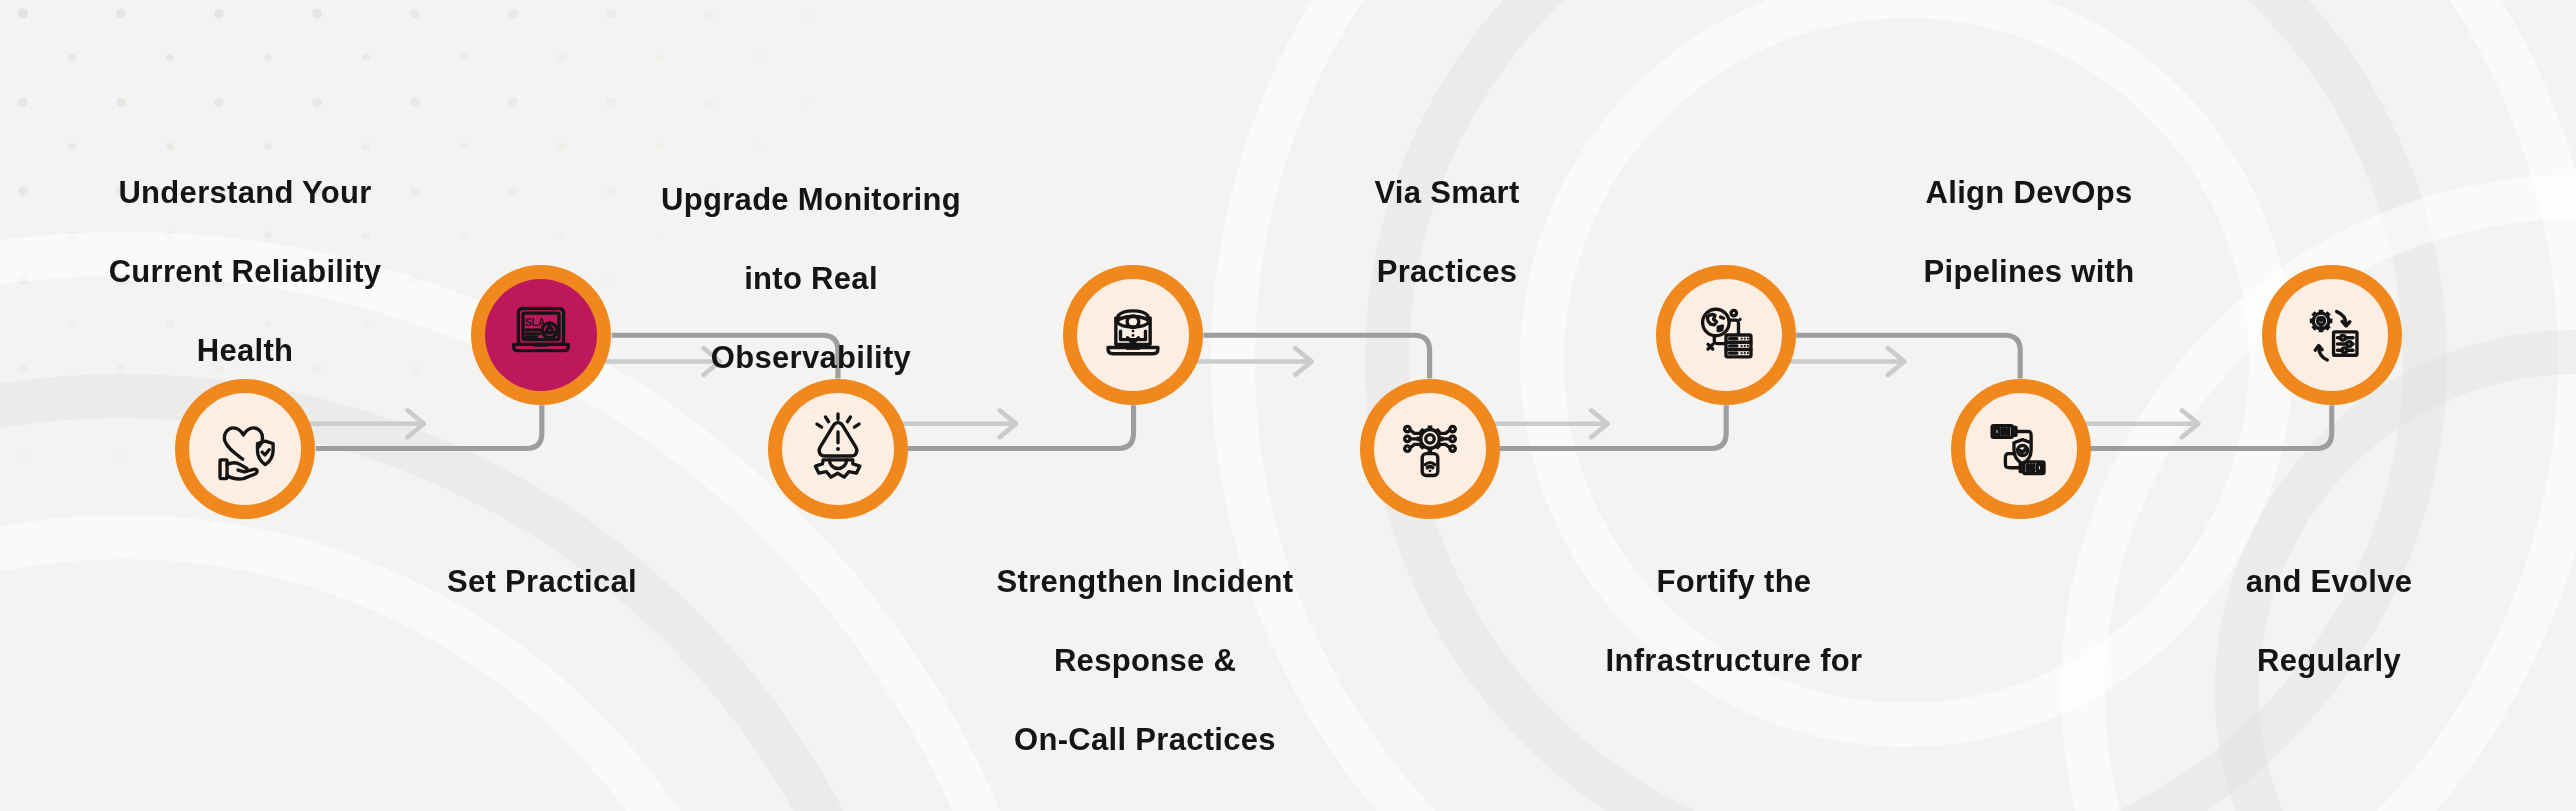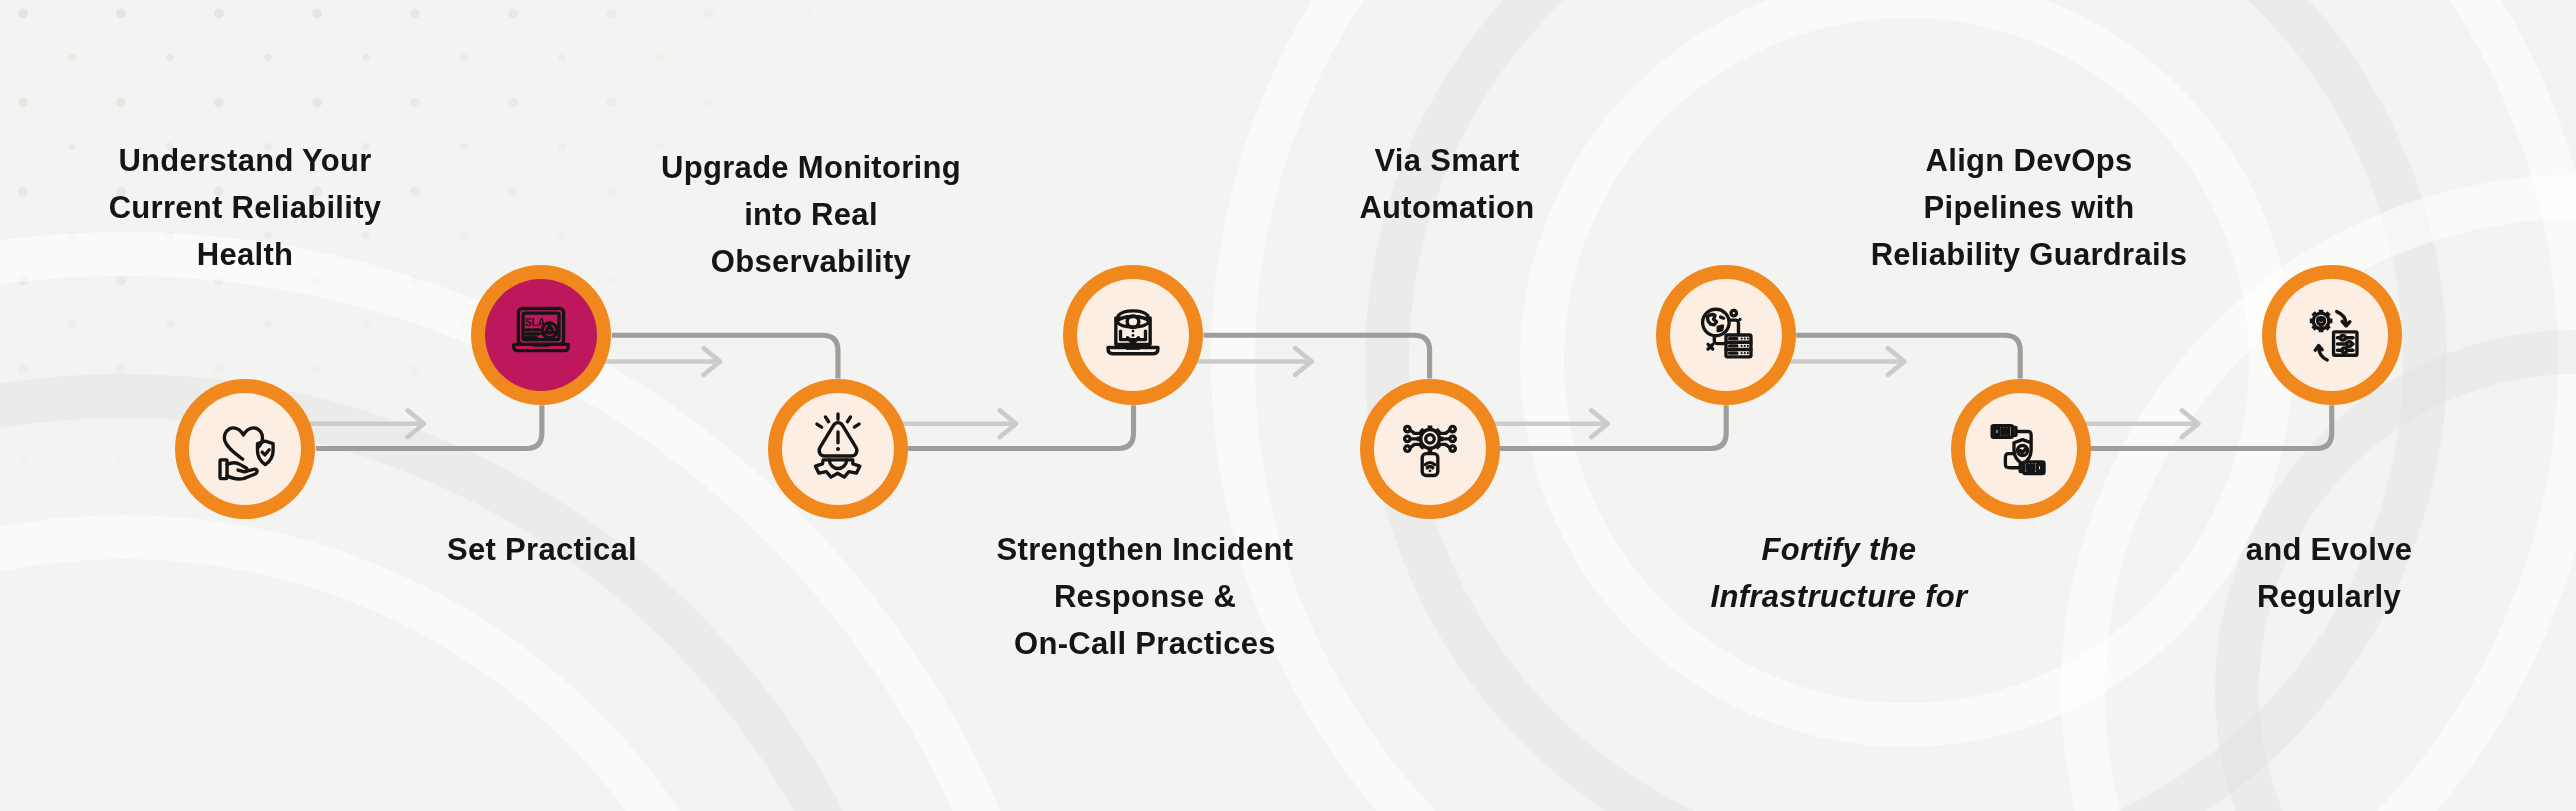--- a/index.html
+++ b/index.html
@@ -46,21 +46,21 @@
   .step-icon svg .s{stroke:#141414;fill:none;stroke-width:4.3;stroke-linecap:round;stroke-linejoin:round;}
   .step-icon svg .th{stroke:#141414;fill:none;stroke-width:6;stroke-linecap:butt;}
   .step-icon svg .f{fill:#141414;stroke:none;}
   .step-icon svg .bgf{fill:#fceee2;stroke:#141414;stroke-width:4.3;}
   .step-icon svg text{fill:#141414;stroke:none;font-family:"Liberation Sans",sans-serif;font-weight:bold;}
   
   .step-label{
     position:absolute;width:392px;text-align:center;z-index:3;
     font-weight:bold;font-size:31px;line-height:47px;color:#151515;letter-spacing:0.3px;
   }
-  .label-line{white-space:nowrap;}
+  .label-line{white-space:nowrap;margin-top:32px;}
 </style>
 </head>
 <body>
 
 <div class="canvas">
   <div class="dots"></div>
   <div class="ring r1"></div>
   <div class="ring r2 dim"></div>
   <div class="ring r3"></div>
   <div class="ring r4"></div>
@@ -171,21 +171,21 @@
    <circle class="s" cx="79" cy="49.5" r="3.5"></circle>
    <rect class="s" x="40" y="56" width="20" height="28" rx="5"></rect>
    <path class="s" d="M44 70 C47.5 66.5 52.5 66.5 56 70 M46.5 74 C48.5 72 51.5 72 53.5 74"></path>
    <circle class="f" cx="50" cy="78" r="1.8"></circle>
  </svg>
           </span>
         </div>
       </div>
       <div class="step-label" style="left: 1251px; top: 137px;">
         <div class="label-line">Via Smart</div>
-        <div class="label-line">Automation</div>
+        <div class="label-line">Practices</div>
       </div>
       <div class="step-circle" style="left: 1656px; top: 265px; background: rgb(240, 136, 30);">
         <div class="inner" style="background: rgb(252, 238, 226);">
           <span class="step-icon">
             <svg viewBox="0 0 100 100" width="78" height="78">
    <circle class="s" cx="37" cy="34" r="17"></circle>
    <path class="s" d="M26 27 C29 24 33 23 36 25 L34 30 L38 33 L35 37 L30 36 L27 32 Z"></path>
    <path class="s" d="M40 40 L45.5 38.5 L44.5 43.5 L40 44.5 Z M43 27 L47 28.5"></path>
    <circle class="s" cx="60" cy="22" r="3.5"></circle>
    <circle class="f" cx="68" cy="30" r="2"></circle>
@@ -201,21 +201,21 @@
    <circle class="f" cx="70" cy="64" r="1.4"></circle>
               <circle class="f" cx="74" cy="64" r="1.4"></circle>
               <circle class="f" cx="78" cy="64" r="1.4"></circle>
    <circle class="f" cx="70" cy="73.3" r="1.4"></circle>
               <circle class="f" cx="74" cy="73.3" r="1.4"></circle>
               <circle class="f" cx="78" cy="73.3" r="1.4"></circle>
  </svg>
           </span>
         </div>
       </div>
-      <div class="step-label" style="left: 1643px; top: 526px; font-style: italic;">
+      <div class="step-label" style="left: 1538px; top: 526px;">
         <div class="label-line">Fortify the</div>
         <div class="label-line">Infrastructure for</div>
       </div>
       <div class="step-circle" style="left: 1951px; top: 379px; background: rgb(240, 136, 30);">
         <div class="inner" style="background: rgb(252, 238, 226);">
           <span class="step-icon">
             <svg viewBox="0 0 100 100" width="78" height="78">
    <rect class="s" x="13" y="20" width="26" height="15" rx="2"></rect>
    <rect class="s" x="16.5" y="23.5" width="5.5" height="8"></rect>
    <path class="s" d="M26 23.5 V31.5 M30 23.5 V31.5 M34 23.5 V31.5"></path>
@@ -229,21 +229,20 @@
    <rect class="s" x="71" y="70" width="5.5" height="8"></rect>
    <path class="s" d="M58.5 70 V78 M62.5 70 V78 M66.5 70 V78"></path>
    <rect class="s" x="49" y="69" width="4.5" height="10"></rect>
  </svg>
           </span>
         </div>
       </div>
       <div class="step-label" style="left: 1833px; top: 137px;">
         <div class="label-line">Align DevOps</div>
         <div class="label-line">Pipelines with</div>
-        <div class="label-line">Reliability Guardrails</div>
       </div>
       <div class="step-circle" style="left: 2262px; top: 265px; background: rgb(240, 136, 30);">
         <div class="inner" style="background: rgb(252, 238, 226);">
           <span class="step-icon">
             <svg viewBox="0 0 100 100" width="78" height="78">
    <circle class="s" cx="36" cy="32" r="10"></circle>
    <circle class="s" cx="36" cy="32" r="4.5"></circle>
    <path class="s" d="M36 36.5 V40 M32.5 28.5 L36 31.5 L39.5 28.5"></path>
    <path class="th" d="M46 32 H50.5 M43.1 39.1 L46.3 42.3 M36 42 V46.5 M28.9 39.1 L25.7 42.3 M26 32 H21.5 M28.9 24.9 L25.7 21.7 M36 22 V17.5 M43.1 24.9 L46.3 21.7"></path>
    <path class="s" d="M56 20 C64 23 68 29 68 37"></path>

